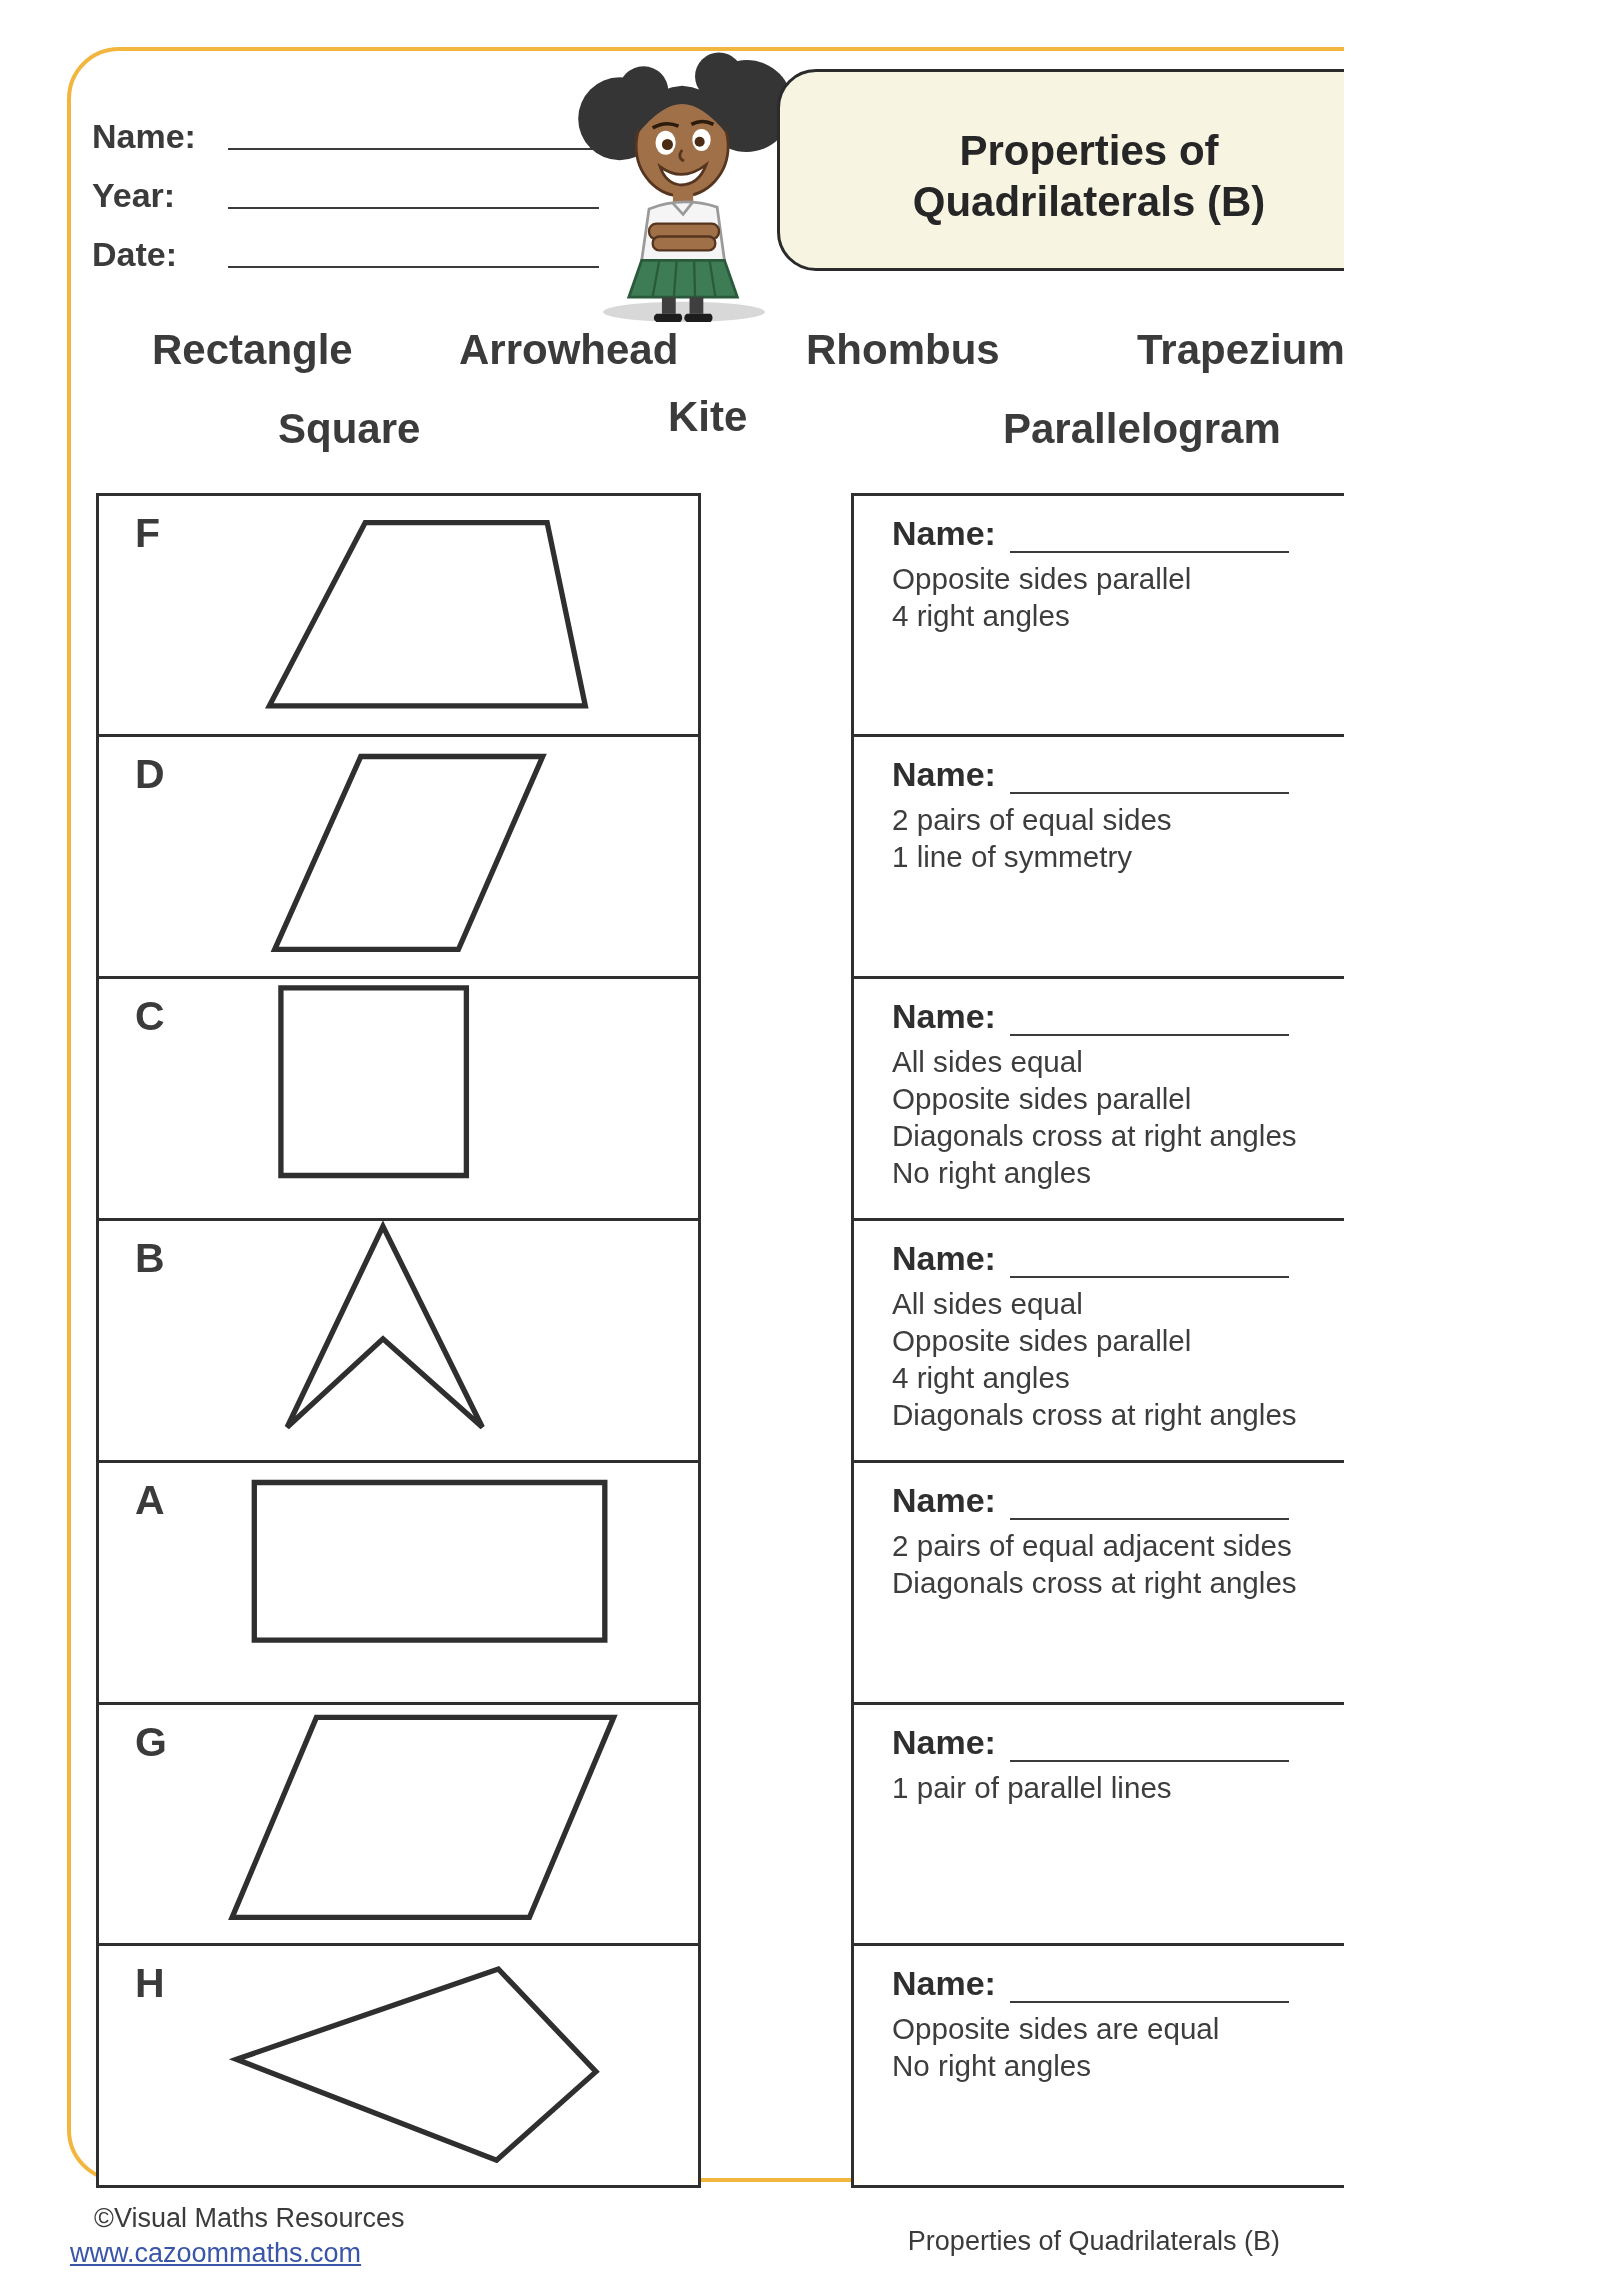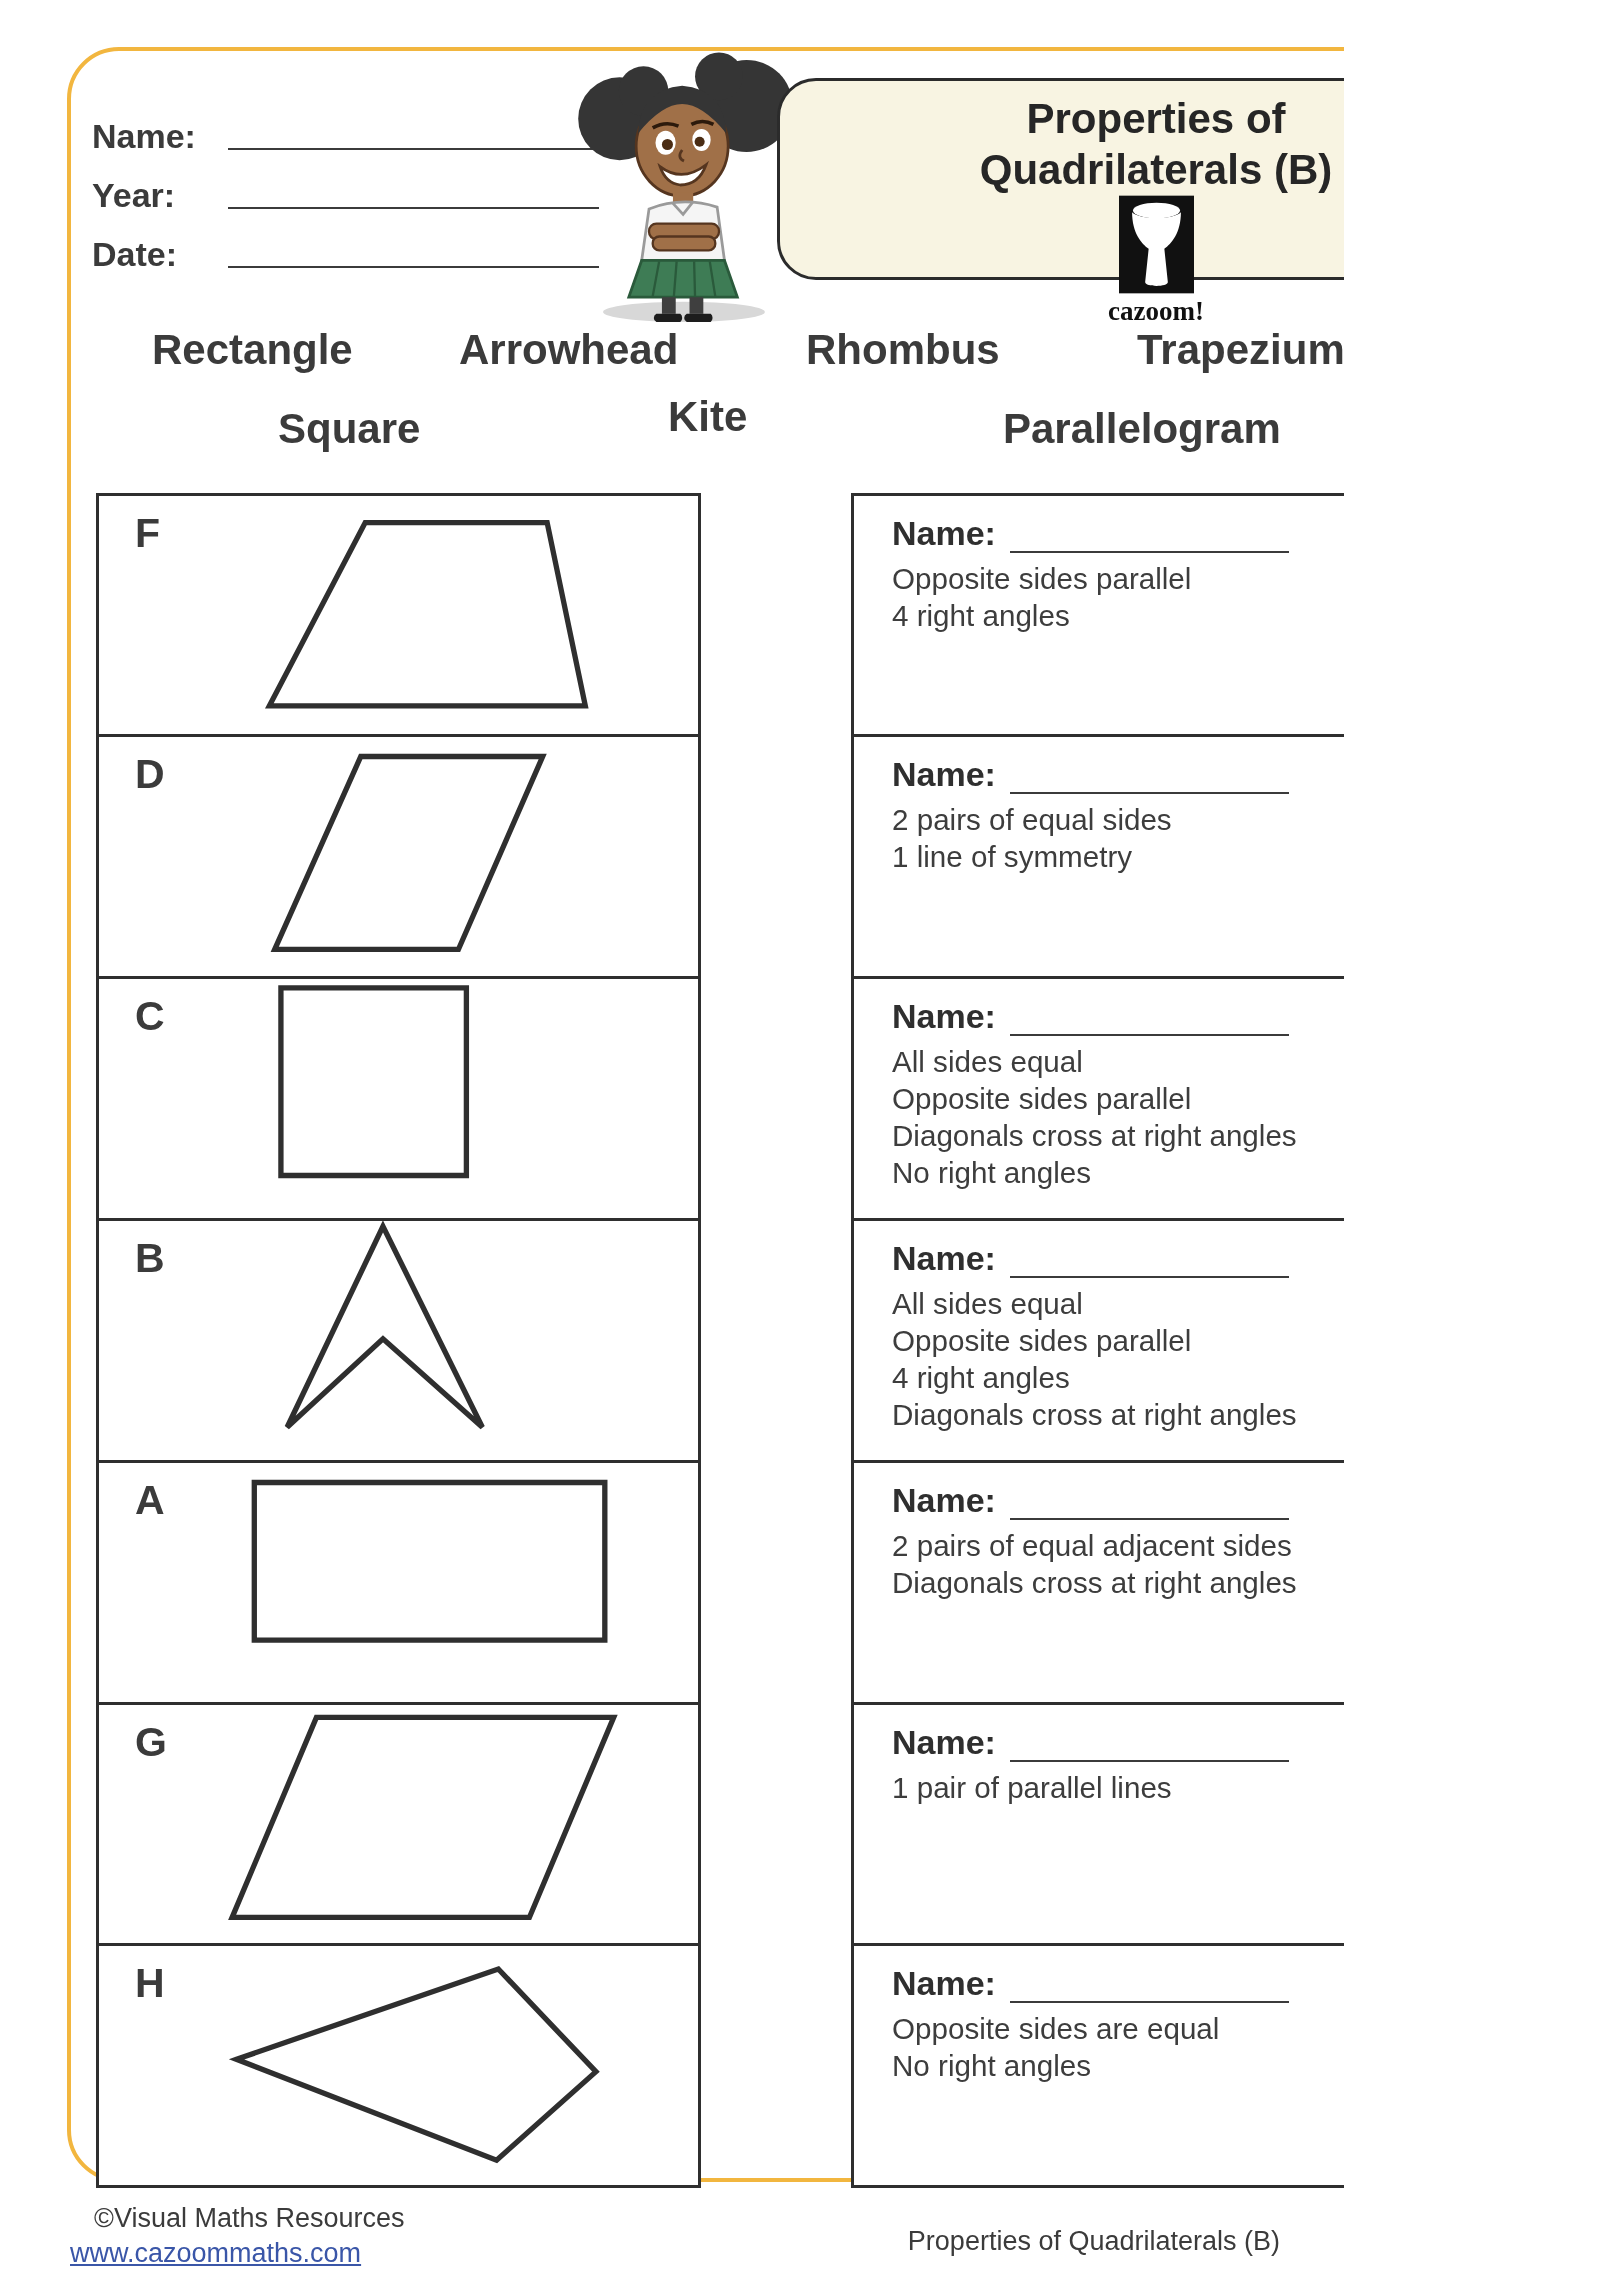--- a/index.html
+++ b/index.html
@@ -8,23 +8,23 @@
   .frame{position:absolute;left:67px;top:47px;width:1478px;height:2135px;
          border:4.5px solid #F2B63F;border-radius:52px;box-sizing:border-box;}
   
   .fields{position:absolute;left:92px;top:97px;width:507px;}
   .field{display:flex;align-items:flex-end;height:59px;}
   .flabel{font-size:34px;font-weight:bold;color:#3b3b3b;width:136px;}
   .fline{flex:1;border-bottom:2.7px solid #3b3b3b;margin-bottom:6.3px;height:27px;}
   
   .character{position:absolute;left:562px;top:47px;width:244px;height:276px;}
   
-  .title-box{position:absolute;left:777px;top:78px;width:751px;height:202px;background:#F8F4E2;
+  .title-box{position:absolute;left:777px;top:69px;width:751px;height:202px;background:#F8F4E2;
              border:3.6px solid #2b2b2b;border-radius:39px;box-sizing:border-box;
-             display:flex;align-items:center;padding:12px 23px 0 30px;flex-direction:column;}
+             display:flex;align-items:center;padding:12px 23px 0 30px;}
   .title{flex:1;text-align:center;font-weight:bold;font-size:42px;line-height:1.22;color:#262626;}
   .logo{width:134px;display:flex;flex-direction:column;align-items:center;}
   .logo svg{width:75px;height:99px;}
   .logo-text{font-family:"Liberation Serif", serif;font-weight:bold;font-size:27px;color:#111;margin-top:1.8px;}
   
   .wb{position:absolute;font-size:42px;font-weight:bold;color:#3b3b3b;white-space:nowrap;}
   .wb-1{left:152px;top:326px}.wb-2{left:459px;top:326px}.wb-3{left:806px;top:326px}.wb-4{left:1137px;top:326px}
   .wb-5{left:278px;top:405px}.wb-6{left:668px;top:393px}.wb-7{left:1003px;top:405px}
   
   .lcell,.rcell{position:absolute;box-sizing:border-box;border:3.6px solid #2f2f2f;background:#ffffff;height:245px;}

